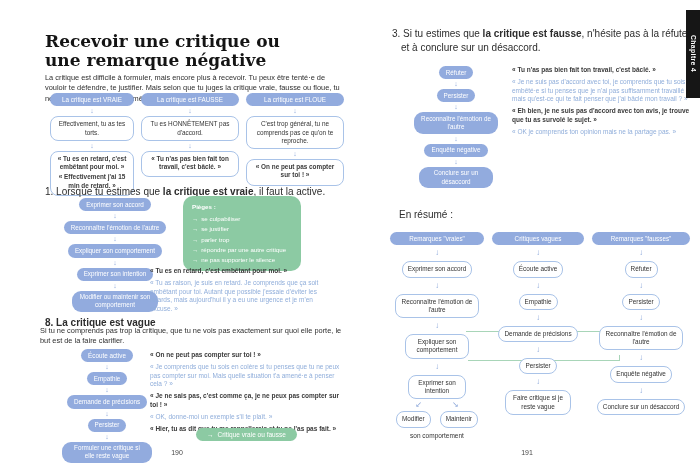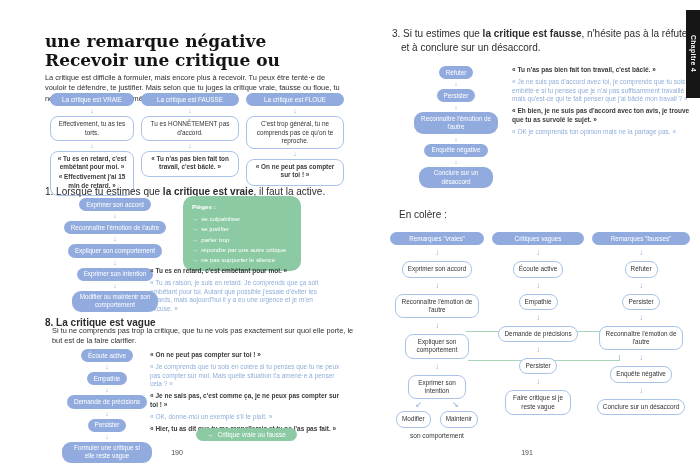--- a/index.html
+++ b/index.html
@@ -66,22 +66,22 @@
   .tab{position:absolute;left:686px;top:10px;width:14px;height:88px;background:#161616;color:#fff;
        display:flex;align-items:center;justify-content:center;}
   .tab span{writing-mode:vertical-rl;font-size:6.8px;font-weight:700;letter-spacing:.4px;}
 </style>
 </head>
 <body>
 
 <div class="canvas">
 
   <div class="abs t-title" style="left:45px;top:32px;">
+    <div>Recevoir une critique ou</div>
     <div>une remarque négative</div>
-    <div>Recevoir une critique ou</div>
   </div>
 
   <div class="abs body-sm" style="left:45px;top:73px;width:302px;">La critique est difficile à formuler, mais encore plus à recevoir. Tu peux être tenté·e de vouloir te défendre, te justifier. Mais selon que tu juges la critique vraie, fausse ou floue, tu ne vas pas répondre de la même manière.</div>
 
   <div class="abs branches" style="left:50px;top:93px;width:294px;">
     <div class="branch" style="width:84px;">
       <div class="pill">La critique est VRAIE</div>
       <div class="arr">↓</div>
       <div class="obox">Effectivement, tu as tes torts.</div>
       <div class="arr">↓</div>
@@ -149,21 +149,21 @@
         <span>ne pas supporter le silence</span>
       </div>
   </div>
 
   <div class="abs dlg" style="left:150px;top:267px;width:186px;">
     <p class="q-dark">« Tu es en retard, c'est embêtant pour moi. »</p>
     <p class="q-blue">« Tu as raison, je suis en retard. Je comprends que ça soit embêtant pour toi. Autant que possible j'essaie d'éviter les retards, mais aujourd'hui il y a eu une urgence et je m'en excuse. »</p>
   </div>
 
   <div class="abs sec-h bold" style="left:45px;top:316px;">8. La critique est vague</div>
-  <div class="abs body-sm" style="left:52px;top:326px;width:302px;">Si tu ne comprends pas trop la critique, que tu ne vois pas exactement sur quoi elle porte, le but est de la faire clarifier.</div>
+  <div class="abs body-sm" style="left:40px;top:326px;width:302px;">Si tu ne comprends pas trop la critique, que tu ne vois pas exactement sur quoi elle porte, le but est de la faire clarifier.</div>
 
   <div class="abs flow" style="left:45px;top:349px;width:124px;">
     <div class="pill">Écoute active</div>
     <div class="arr">↓</div>
     <div class="pill">Empathie</div>
     <div class="arr">↓</div>
     <div class="pill">Demande de précisions</div>
     <div class="arr">↓</div>
     <div class="pill">Persister</div>
     <div class="arr">↓</div>
@@ -201,21 +201,21 @@
     <div class="pill w74">Conclure sur un désaccord</div>
   </div>
 
   <div class="abs dlg" style="left:512px;top:66px;width:178px;">
     <p class="q-dark">« Tu n'as pas bien fait ton travail, c'est bâclé. »</p>
     <p class="q-blue">« Je ne suis pas d'accord avec toi, je comprends que tu sois embêté·e si tu penses que je n'ai pas suffisamment travaillé mais qu'est-ce qui te fait penser que j'ai bâclé mon travail ? »</p>
     <p class="q-dark">« Eh bien, je ne suis pas d'accord avec ton avis, je trouve que tu as survolé le sujet. »</p>
     <p class="q-blue">« OK je comprends ton opinion mais ne la partage pas. »</p>
   </div>
 
-  <div class="abs sec-h" style="left:399px;top:208px;">En colère :</div>
+  <div class="abs sec-h" style="left:399px;top:208px;">En résumé :</div>
 
   <div class="conn conn-h" style="left:466px;top:331px;width:152px;"></div>
   <div class="conn conn-v" style="left:617px;top:326px;height:6px;"></div>
   <div class="conn conn-h" style="left:468px;top:360px;width:152px;"></div>
   <div class="conn conn-v" style="left:619px;top:355px;height:6px;"></div>
 
   <div class="abs sumgrid" style="left:390px;top:232px;width:300px;">
     <div class="sumcol" style="width:96px;">
       <div class="pill" style="align-self:stretch;">Remarques "vraies"</div>
       <div class="arr-lg">↓</div>

